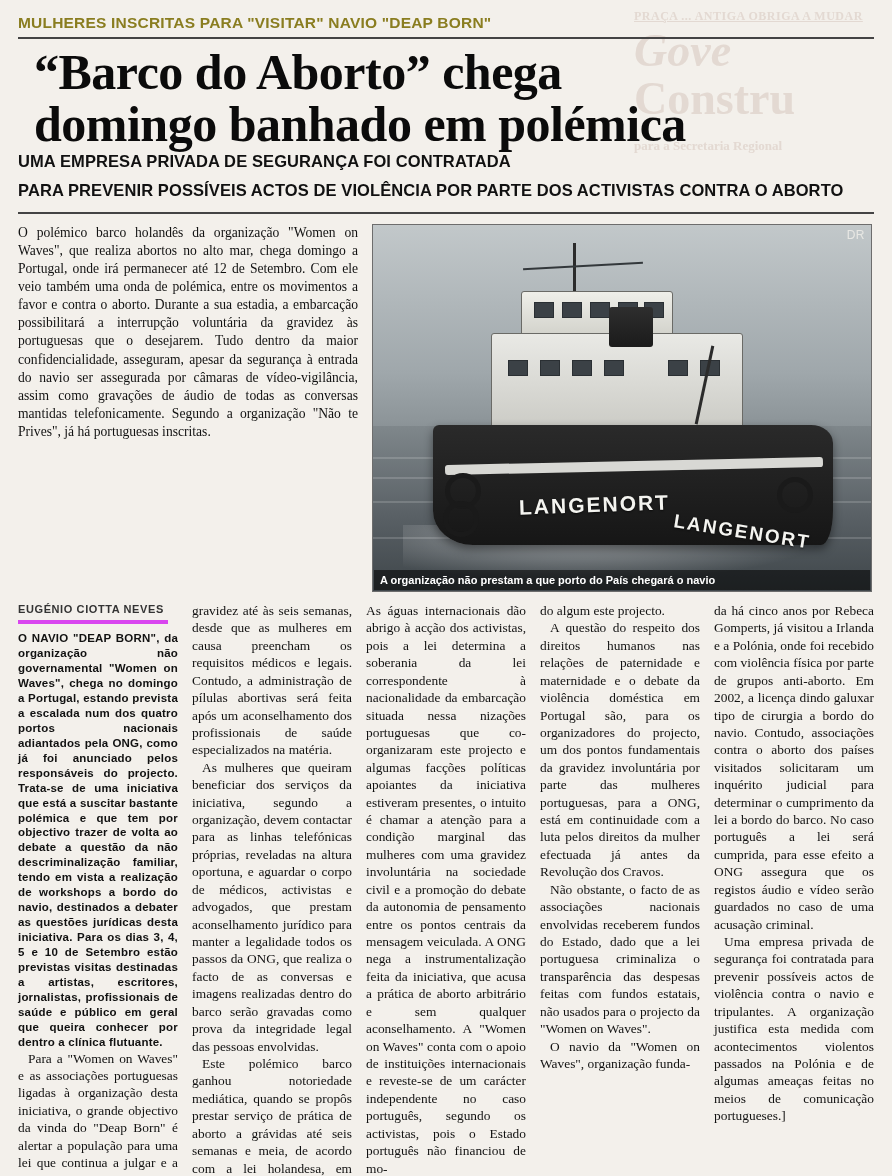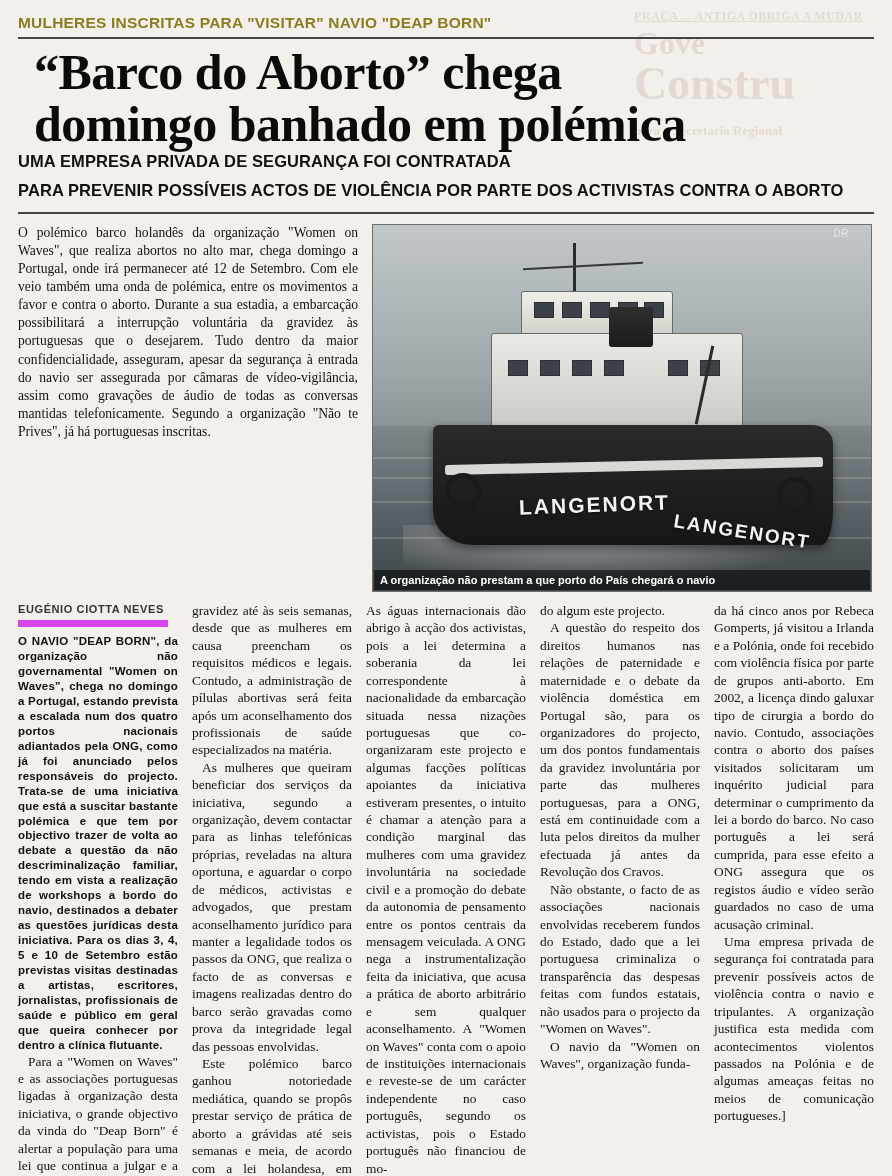--- a/index.html
+++ b/index.html
@@ -24,21 +24,21 @@
     width: 250px;
     height: 270px;
     color: #e3d9d2;
     font-family: "Liberation Serif", serif;
     font-weight: bold;
     line-height: 1.05;
     overflow: hidden;
     pointer-events: none;
   }
   .ghost .g1 { font-size: 12px; letter-spacing: .5px; text-decoration: underline; }
-  .ghost .g2 { font-size: 32px; margin-top: 4px; }
+  .ghost .g2 { font-size: 46px; margin-top: 4px; font-style: italic; }
   .ghost .g3 { font-size: 46px; }
   .ghost .g4 { font-size: 13px; margin-top: 16px; }
 
   .content {
     position: relative;
     padding: 14px 18px 0 18px;
     box-sizing: border-box;
     width: 892px;
   }
 
@@ -186,22 +186,22 @@
     position: absolute; width: 26px; height: 26px;
     border: 5px solid #1a1a1a; border-radius: 50%;
     background: transparent;
   }
   .wake {
     position: absolute; left: 30px; top: 300px; width: 440px; height: 60px;
     background: radial-gradient(ellipse at 40% 20%, rgba(255,255,255,.42), rgba(255,255,255,0) 65%);
   }
   .credit {
     position: absolute;
-    right: 22px; top: 3px;
-    font-size: 10px;
+    right: 6px; top: 3px;
+    font-size: 12px;
     color: #e8e8e4;
     letter-spacing: .5px;
     margin-left: 19px;
   }
   .caption {
     position: absolute;
     left: 1px; right: 1px; bottom: 1px;
     background: rgba(0,0,0,.55);
     color: #fff;
     font-size: 11px;
@@ -224,21 +224,21 @@
   }
   .col { width: 162px; }
   .col p { margin: 0 0 0 0; text-indent: 10px; }
   .col p.first { text-indent: 0; }
   .byline {
     font-family: "Liberation Sans", sans-serif;
     font-size: 11px;
     font-weight: bold;
     letter-spacing: .6px;
     color: #333;
-    border-bottom: 7px solid #d946ef;
+    border-bottom: 4px solid #d946ef;
     padding-bottom: 4px;
     margin-bottom: 7px;
     width: 150px;
   }
   .dropcap-lead {
     font-family: "Liberation Sans", sans-serif;
     font-size: 11.5px;
     font-weight: bold;
     letter-spacing: .2px;
   }

